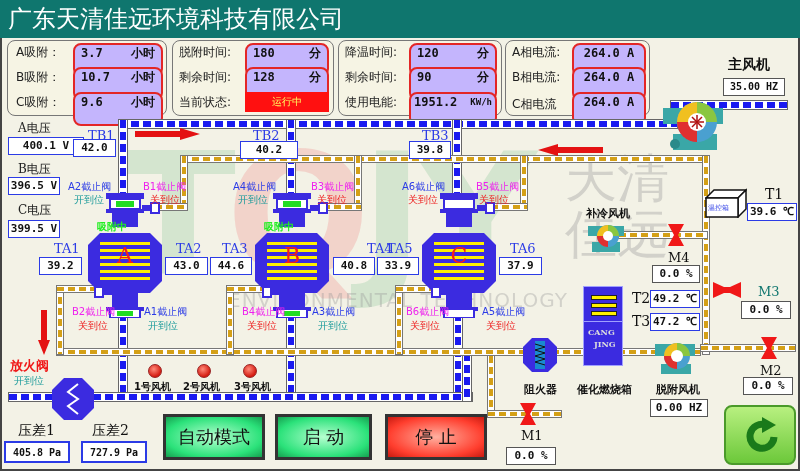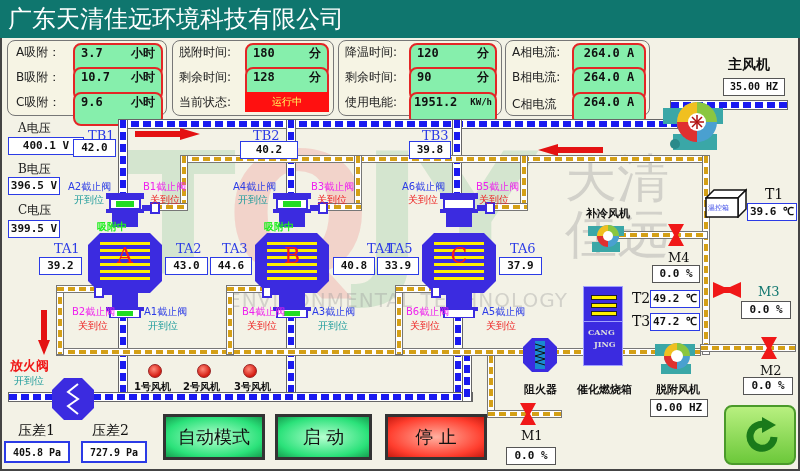--- a/index.html
+++ b/index.html
@@ -4,21 +4,21 @@
 <style>
   * { box-sizing: border-box; margin: 0; padding: 0; }
   body { width: 800px; height: 471px; overflow: hidden; background: #f3f2e6; font-family: "DejaVu Sans", sans-serif; position: relative; }
   .abs { position: absolute; }
   #header { left: 0; top: 0; width: 800px; height: 38px; background: #0f766e; }
   #company { left: 8px; top: 3px; font-size: 24px; color: #fff; letter-spacing: 0px; }
   #title { right: 20px; top: 6px; font-size: 22px; color: #fff; }
   #frame { left: 0; top: 38px; width: 800px; height: 433px; border: 2px solid #444; border-top: none; }
   .panel { background: #f6f4e4; border: 1.5px solid #777; border-radius: 8px; }
   .lbl { font-size: 12px; color: #222; white-space: nowrap; }
-  .rbox { background: #86efac; border: 2px solid #e32626; border-radius: 8px; font-size: 12px; font-weight: bold; color: #111; height: 34px; line-height: 16px; display: flex; justify-content: space-between; padding: 0 6px; font-family: "DejaVu Sans Mono", monospace; }
+  .rbox { background: #c4b5fd; border: 2px solid #e32626; border-radius: 8px; font-size: 12px; font-weight: bold; color: #111; height: 34px; line-height: 16px; display: flex; justify-content: space-between; padding: 0 6px; font-family: "DejaVu Sans Mono", monospace; }
   .bbox { background: #fff; border: 1.5px solid #2b3be6; font-size: 11px; font-weight: bold; color: #111; height: 18px; line-height: 15px; text-align: center; font-family: "DejaVu Sans Mono", monospace; }
   .kbox { background: #fff; border: 1px solid #555; font-size: 11px; font-weight: bold; color: #111; height: 18px; line-height: 16px; text-align: center; font-family: "DejaVu Sans Mono", monospace; }
   .tag { font-size: 13px; color: #2b3be6; font-family: "DejaVu Serif", serif; }
   .status-run { background: #ff1010; color: #ffff60; font-size: 10px; text-align: center; line-height: 20px; height: 20px; }
   .pipe-b { background: #fff; border: 1px solid #666; }
   .pipe-b.h { background-image: repeating-linear-gradient(90deg, #1a1af0 0 8px, #fff 8px 12px); background-size: 100% 6px; background-repeat: no-repeat; background-position: center; }
   .pipe-b.v { background-image: repeating-linear-gradient(180deg, #1a1af0 0 8px, #fff 8px 12px); background-size: 6px 100%; background-repeat: no-repeat; background-position: center; }
   .pipe-y { background: #fff; border: 1px solid #777; }
   .pipe-y.h { background-image: repeating-linear-gradient(90deg, #d4a017 0 7px, #fff 7px 11px); background-size: 100% 4px; background-repeat: no-repeat; background-position: center; }
   .pipe-y.v { background-image: repeating-linear-gradient(180deg, #d4a017 0 7px, #fff 7px 11px); background-size: 4px 100%; background-repeat: no-repeat; background-position: center; }

